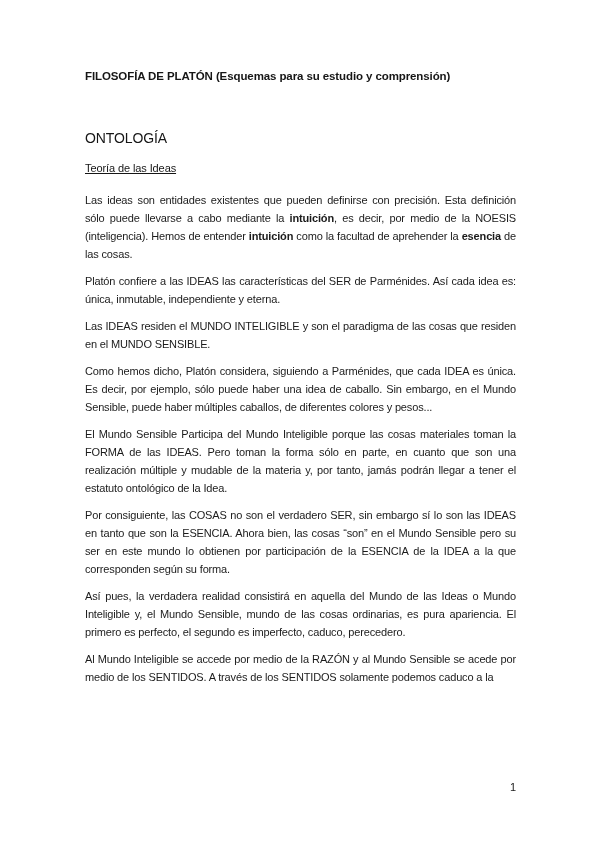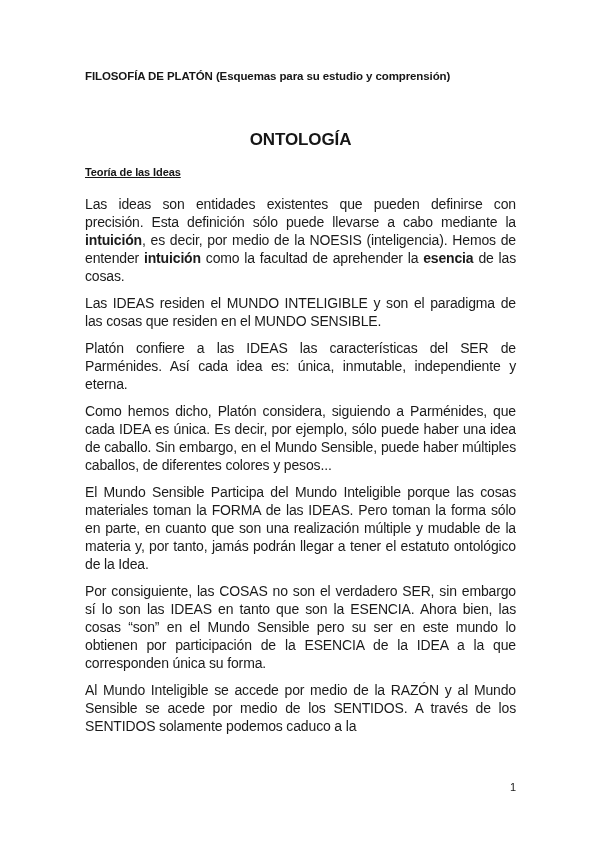--- a/index.html
+++ b/index.html
@@ -23,37 +23,36 @@
     width: 431px;
   }
   h1.doc-title {
     font-size: 11.5px;
     font-weight: bold;
     letter-spacing: -0.1px;
     margin: 0 0 48px 0;
     color: #161616;
   }
   h2.section-heading {
-    font-size: 17px;
-    font-weight: bold;
+    font-size: 14px;
+    font-weight: normal;
     letter-spacing: -0.1px;
     margin: 0 0 16px 0;
     color: #161616;
-    text-align: center;
   }
   h3.subsection-heading {
     font-size: 11px;
-    font-weight: bold;
+    font-weight: normal;
     text-decoration: underline;
     letter-spacing: -0.1px;
     margin: 0 0 17px 0;
     color: #161616;
   }
   p.para {
-    font-size: 14px;
+    font-size: 11px;
     line-height: 18px;
     letter-spacing: -0.15px;
     text-align: justify;
     margin: 0 0 9px 0;
     color: #1b1b1b;
   }
   .page-number {
     position: absolute;
     top: 781px;
     left: 85px;
@@ -65,21 +64,22 @@
 </style>
 </head>
 <body>
 
 <div class="page">
   <div class="content">
     <h1 class="doc-title">FILOSOFÍA DE PLATÓN (Esquemas para su estudio y comprensión)</h1>
     <h2 class="section-heading">ONTOLOGÍA</h2>
     <h3 class="subsection-heading">Teoría de las Ideas</h3>
     <p class="para"><span>Las ideas son entidades existentes que pueden definirse con precisión. Esta definición sólo puede llevarse a cabo mediante la </span><span style="font-weight: bold;">intuición</span><span>, es decir, por medio de la NOESIS (inteligencia). Hemos de entender </span><span style="font-weight: bold;">intuición</span><span> como la facultad de aprehender la </span><span style="font-weight: bold;">esencia</span><span> de las cosas.</span></p>
+    <p class="para"><span>Platón confiere a las IDEAS las características del SER de Parménides. Así cada idea es: única, inmutable, independiente y eterna.</span></p>
     <p class="para"><span>Las IDEAS residen el MUNDO INTELIGIBLE y son el paradigma de las cosas que residen en el MUNDO SENSIBLE.</span></p>
-    <p class="para"><span>Platón confiere a las IDEAS las características del SER de Parménides. Así cada idea es: única, inmutable, independiente y eterna.</span></p>
     <p class="para"><span>Como hemos dicho, Platón considera, siguiendo a Parménides, que cada IDEA es única. Es decir, por ejemplo, sólo puede haber una idea de caballo. Sin embargo, en el Mundo Sensible, puede haber múltiples caballos, de diferentes colores y pesos...</span></p>
     <p class="para"><span>El Mundo Sensible Participa del Mundo Inteligible porque las cosas materiales toman la FORMA  de las IDEAS. Pero toman la forma sólo en parte, en cuanto que son una realización múltiple y mudable de la materia y, por tanto, jamás podrán llegar a tener el estatuto  ontológico de la Idea.</span></p>
-    <p class="para"><span>Por consiguiente, las COSAS no son el verdadero SER, sin embargo sí lo son las IDEAS en tanto que son la ESENCIA. Ahora bien, las cosas “son” en el Mundo Sensible pero su ser en este mundo lo obtienen por participación de la ESENCIA de la IDEA a la que corresponden única su forma.</span></p>
+    <p class="para"><span>Por consiguiente, las COSAS no son el verdadero SER, sin embargo sí lo son las IDEAS en tanto que son la ESENCIA. Ahora bien, las cosas “son” en el Mundo Sensible pero su ser en este mundo lo obtienen por participación de la ESENCIA de la IDEA a la que corresponden según su forma.</span></p>
+    <p class="para"><span>Así pues, la verdadera realidad consistirá en aquella del Mundo de las Ideas o Mundo Inteligible y, el Mundo Sensible, mundo de las cosas ordinarias, es pura apariencia. El primero es perfecto, el segundo es imperfecto, caduco, perecedero.</span></p>
     <p class="para"><span>Al Mundo Inteligible se accede por medio de la RAZÓN y al Mundo Sensible se acede por medio de los SENTIDOS. A través de los SENTIDOS solamente podemos caduco a la</span></p>
   </div>
   <div class="page-number">1</div>
 </div>
 
 </body></html>

